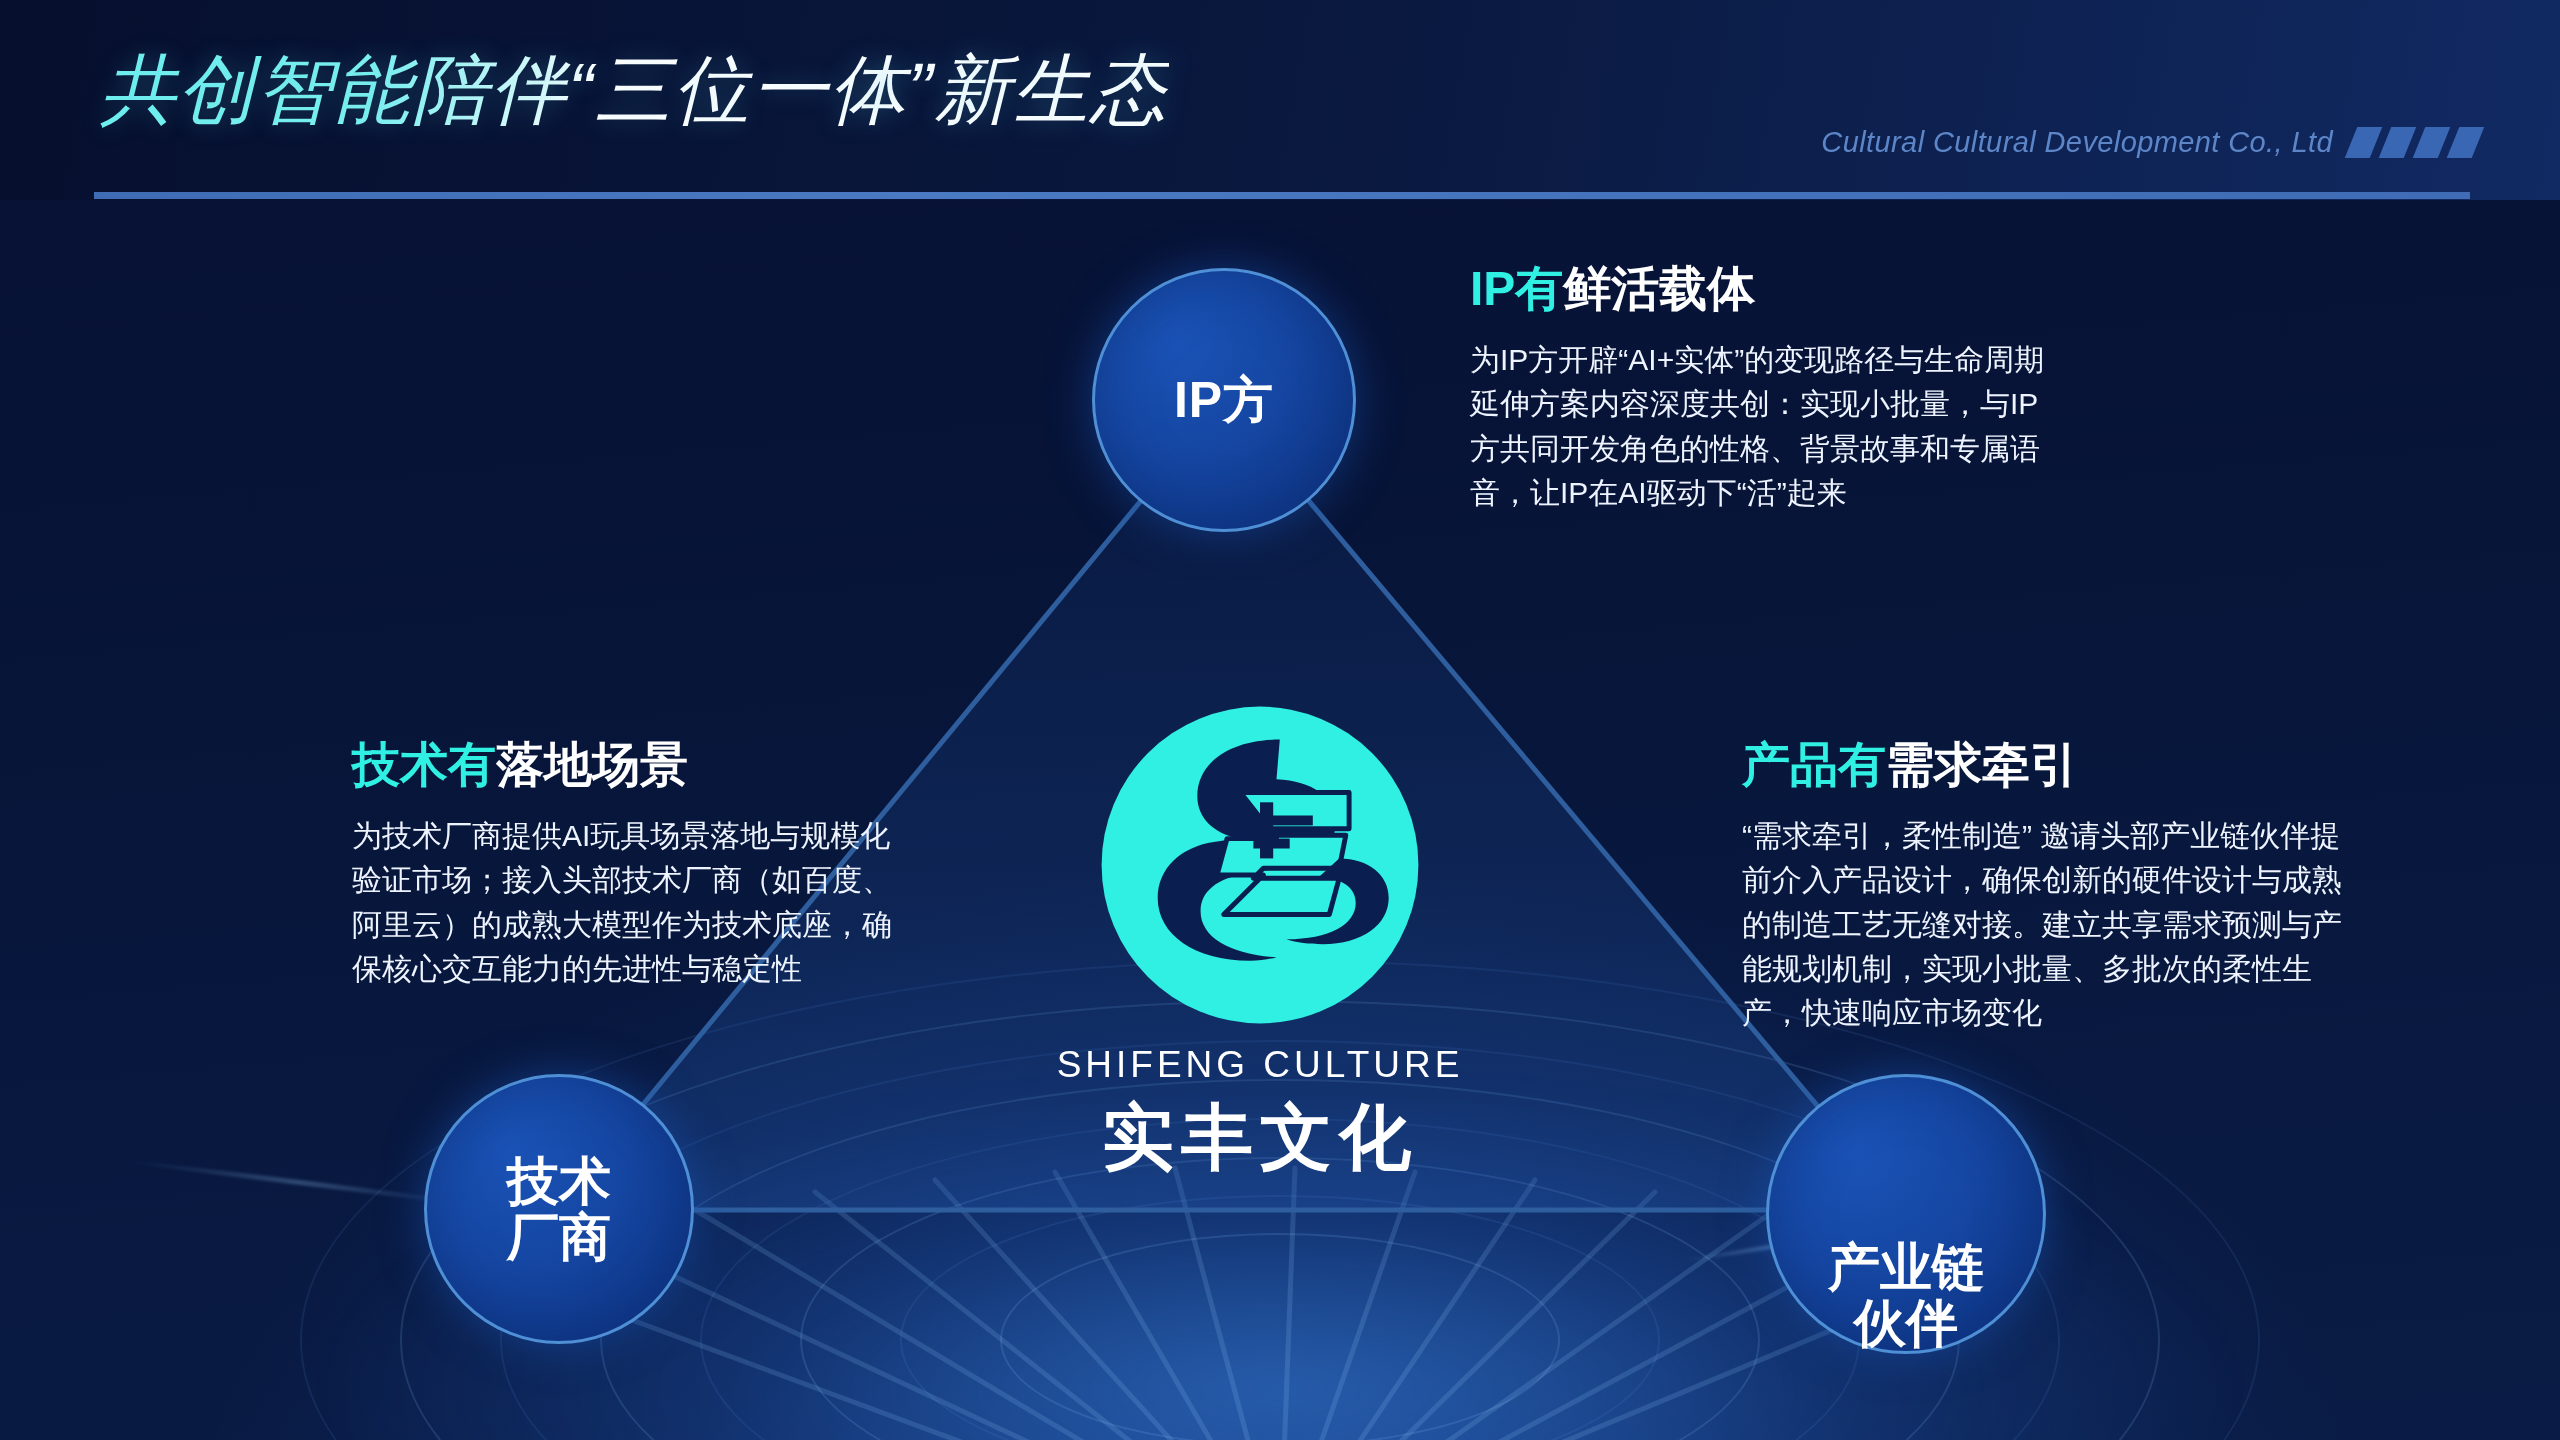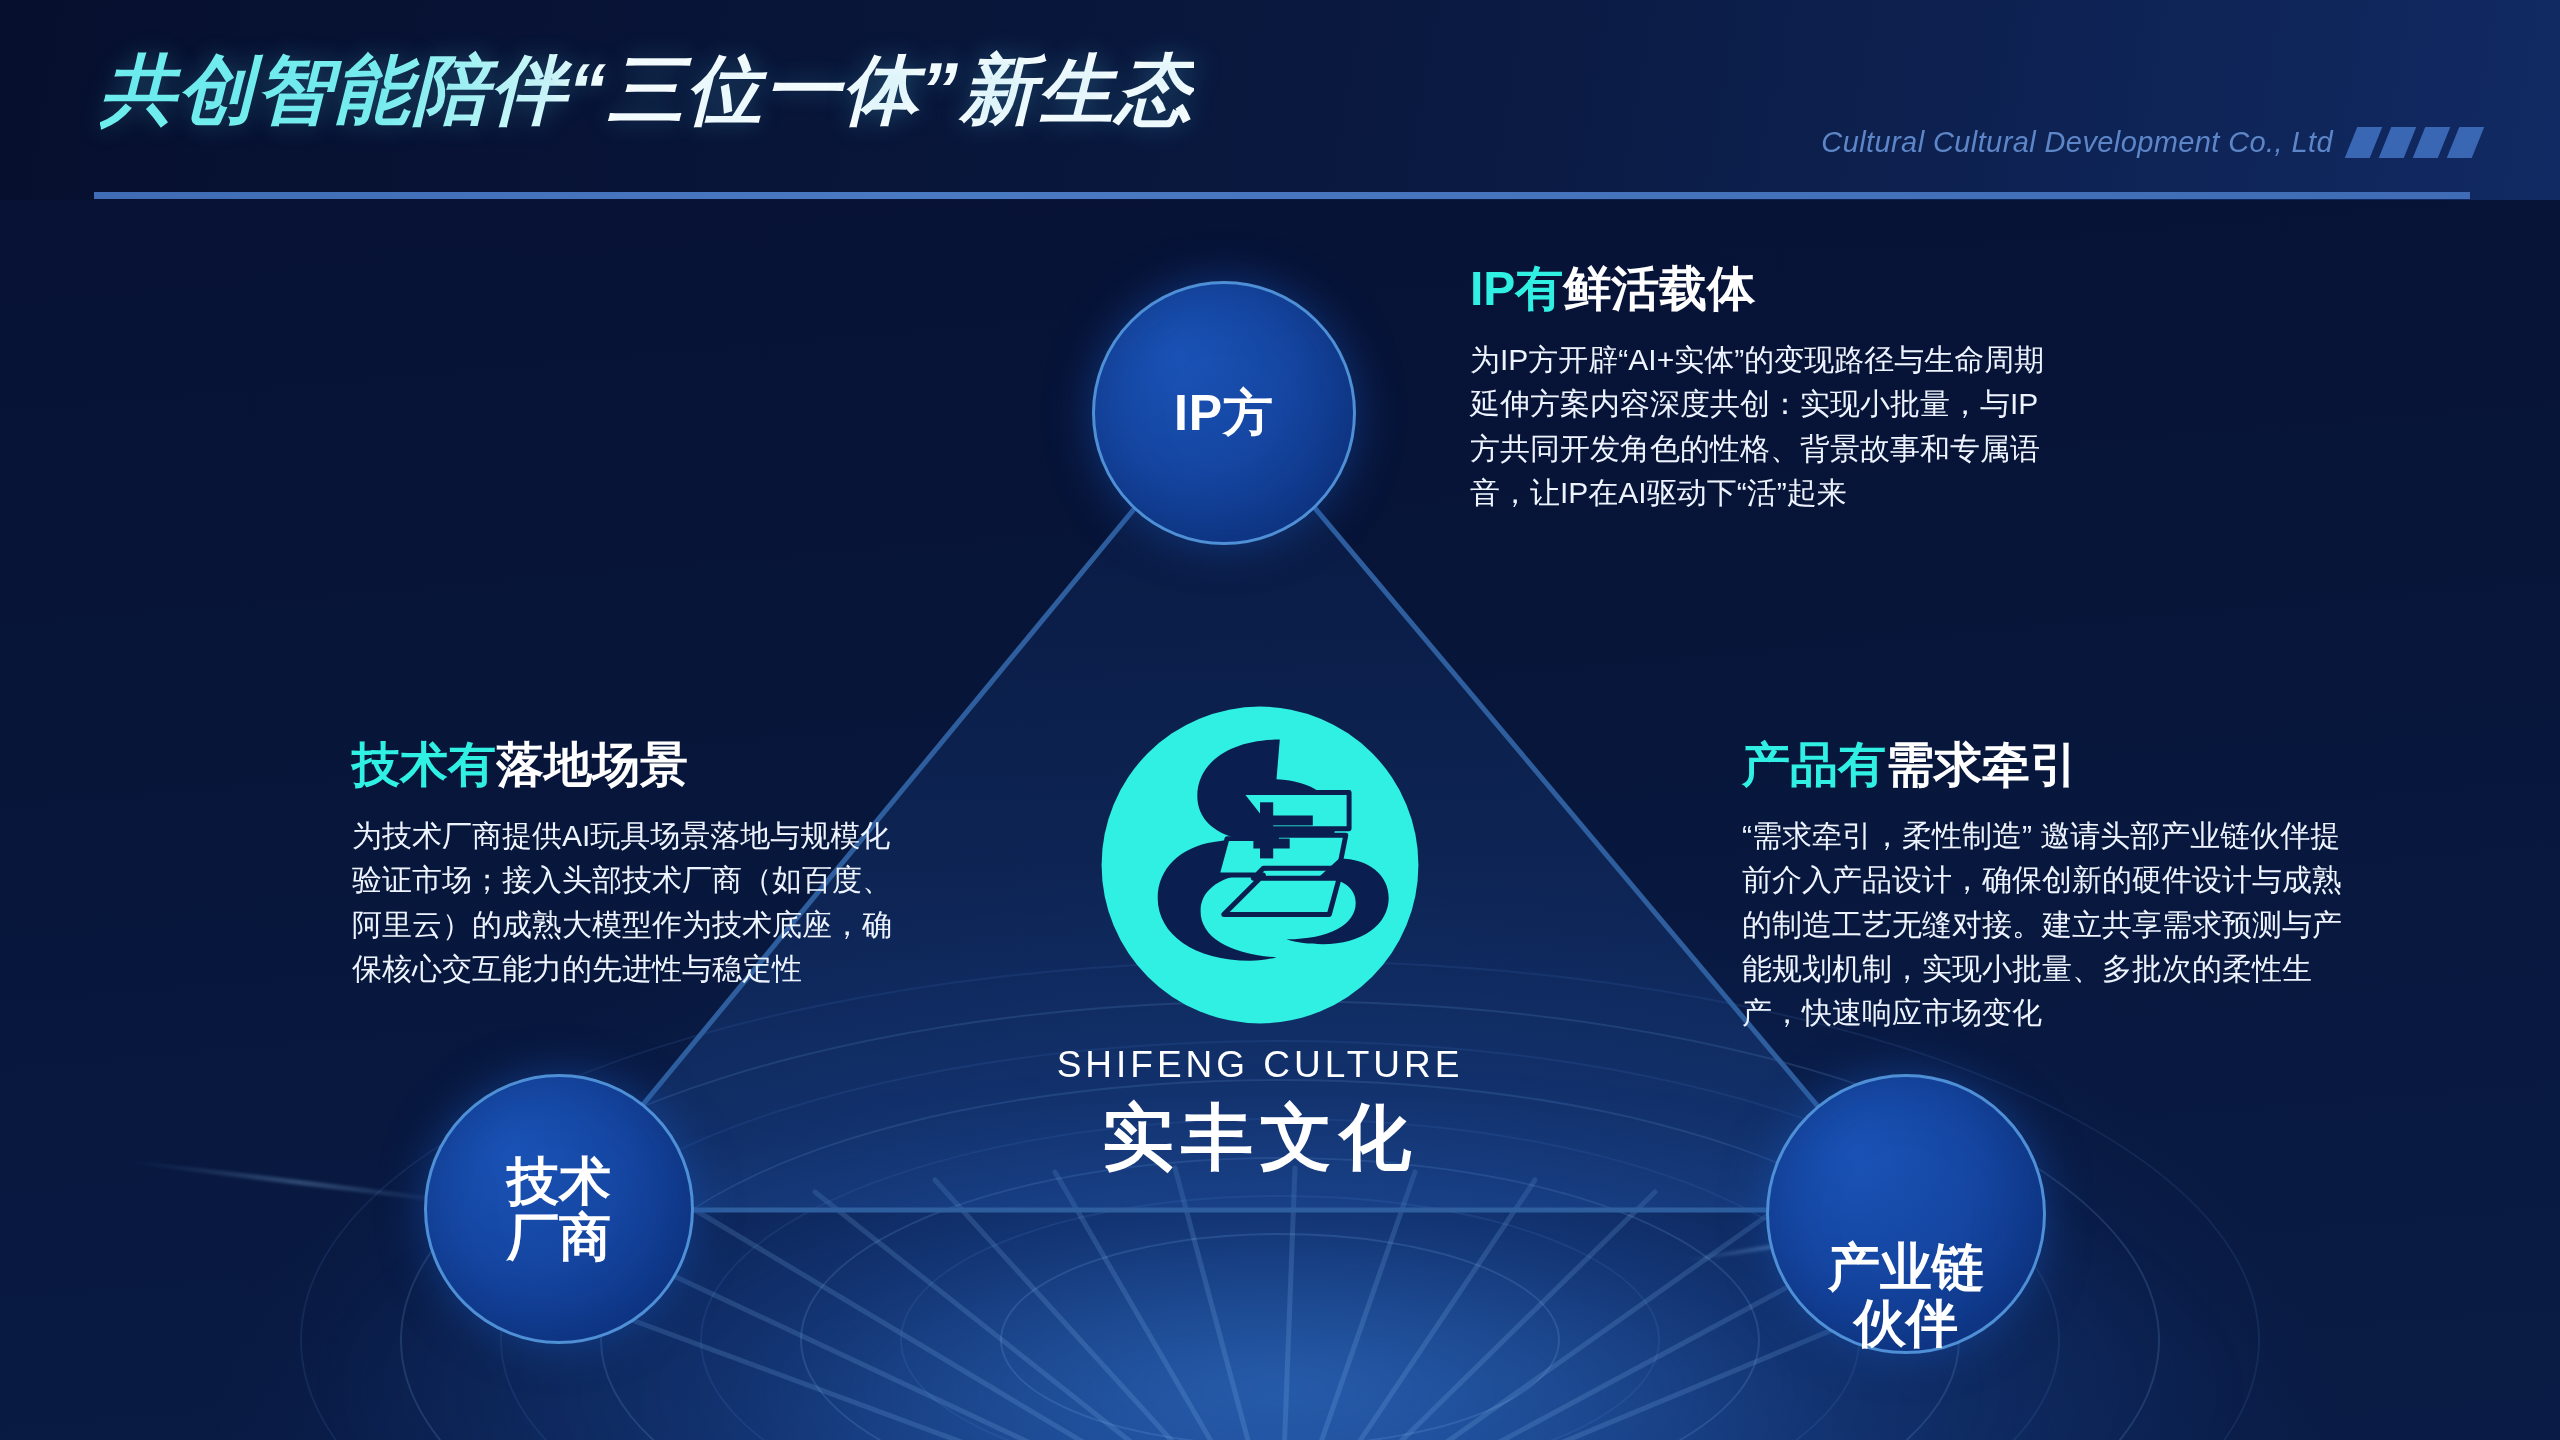--- a/index.html
+++ b/index.html
@@ -27,42 +27,42 @@
   .ray-fan{position:absolute;left:50%;bottom:-120px;transform:translateX(-50%);
     width:1700px;height:420px;pointer-events:none;opacity:.55;}
   .streak{position:absolute;pointer-events:none;border-radius:50%;
     background:linear-gradient(90deg,rgba(120,190,255,0) 0%,rgba(150,205,255,.55) 50%,rgba(120,190,255,0) 100%);
     height:5px;filter:blur(1.5px);}
 
   
   .header{position:absolute;left:0;top:0;width:100%;height:200px;
     background:linear-gradient(100deg,#060f2e 0%,#0a1940 55%,#112a63 100%);}
   .title{position:absolute;left:100px;top:40px;white-space:nowrap;
-    font-size:76px;font-weight:bold;font-style:italic;letter-spacing:2px;
+    font-size:76px;font-weight:normal;font-style:italic;letter-spacing:2px;
     background:linear-gradient(100deg,#6ff0ef 0%,#7df2f0 26%,#ffffff 46%,#ffffff 100%);
     -webkit-background-clip:text;background-clip:text;color:transparent;
     text-shadow:0 0 24px rgba(80,200,230,0.30);}
   .brand-wrap{position:absolute;right:82px;top:126px;display:flex;align-items:center;gap:18px;}
   .brand{font-size:29px;font-style:italic;color:#5d86c8;letter-spacing:.4px;white-space:nowrap;}
   .slashes{display:flex;gap:9px;}
   .slashes i{display:block;width:25px;height:31px;background:#3a67b4;
     transform:skewX(-22deg);}
   .hdr-rule{position:absolute;left:94px;top:192px;width:2376px;height:7px;
     background:linear-gradient(90deg,#3f6cb4 0%,#4a7ac2 35%,#3f6cb4 100%);}
 
   
   .tri-svg{position:absolute;left:0;top:0;width:2560px;height:1440px;pointer-events:none;}
 
   
   .node{position:absolute;border-radius:50%;display:flex;align-items:center;justify-content:center;
     text-align:center;color:#fff;font-weight:bold;line-height:1.08;
     background:radial-gradient(circle at 32% 28%, #1a53b6 0%, #1546a2 45%, #103a8c 75%, #0d3280 100%);
     border:3px solid #4e8fd6;
     box-shadow:0 0 44px rgba(25,85,185,0.50), inset 0 0 60px rgba(10,35,95,0.35);}
-  .node-ip{left:1092px;top:281px;width:264px;height:264px;font-size:50px;letter-spacing:1px;}
+  .node-ip{left:1092px;top:268px;width:264px;height:264px;font-size:50px;letter-spacing:1px;}
   .node-tech{left:424px;top:1074px;width:270px;height:270px;font-size:52px;}
   .node-chain{left:1766px;top:1074px;width:280px;height:280px;font-size:52px;align-items:flex-end;}
   .node span{display:block;}
 
   
   .block{position:absolute;}
   .blk-head{font-size:48px;font-weight:bold;line-height:1.12;white-space:nowrap;
     margin:0 4px 22px 0;}
   .blk-head .hl{color:#2ff0e3;}
   .blk-head .rest{color:#ffffff;}

